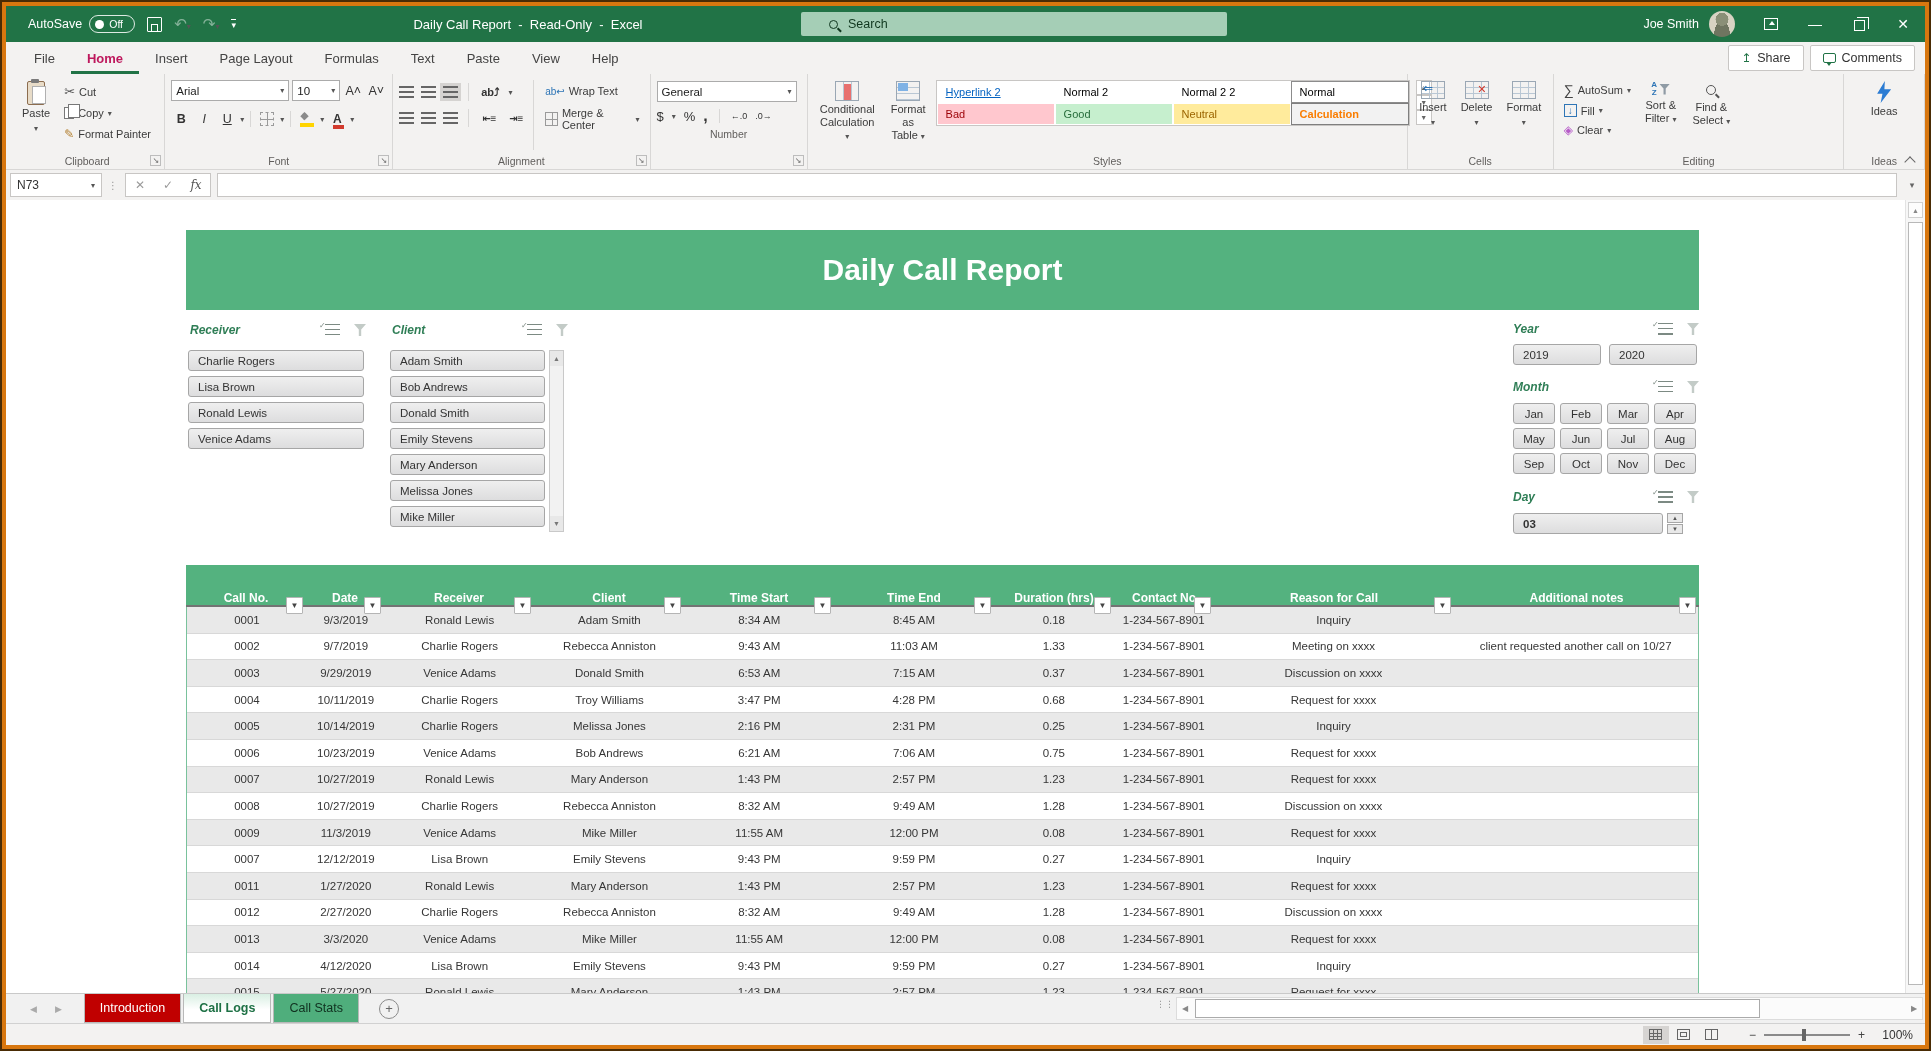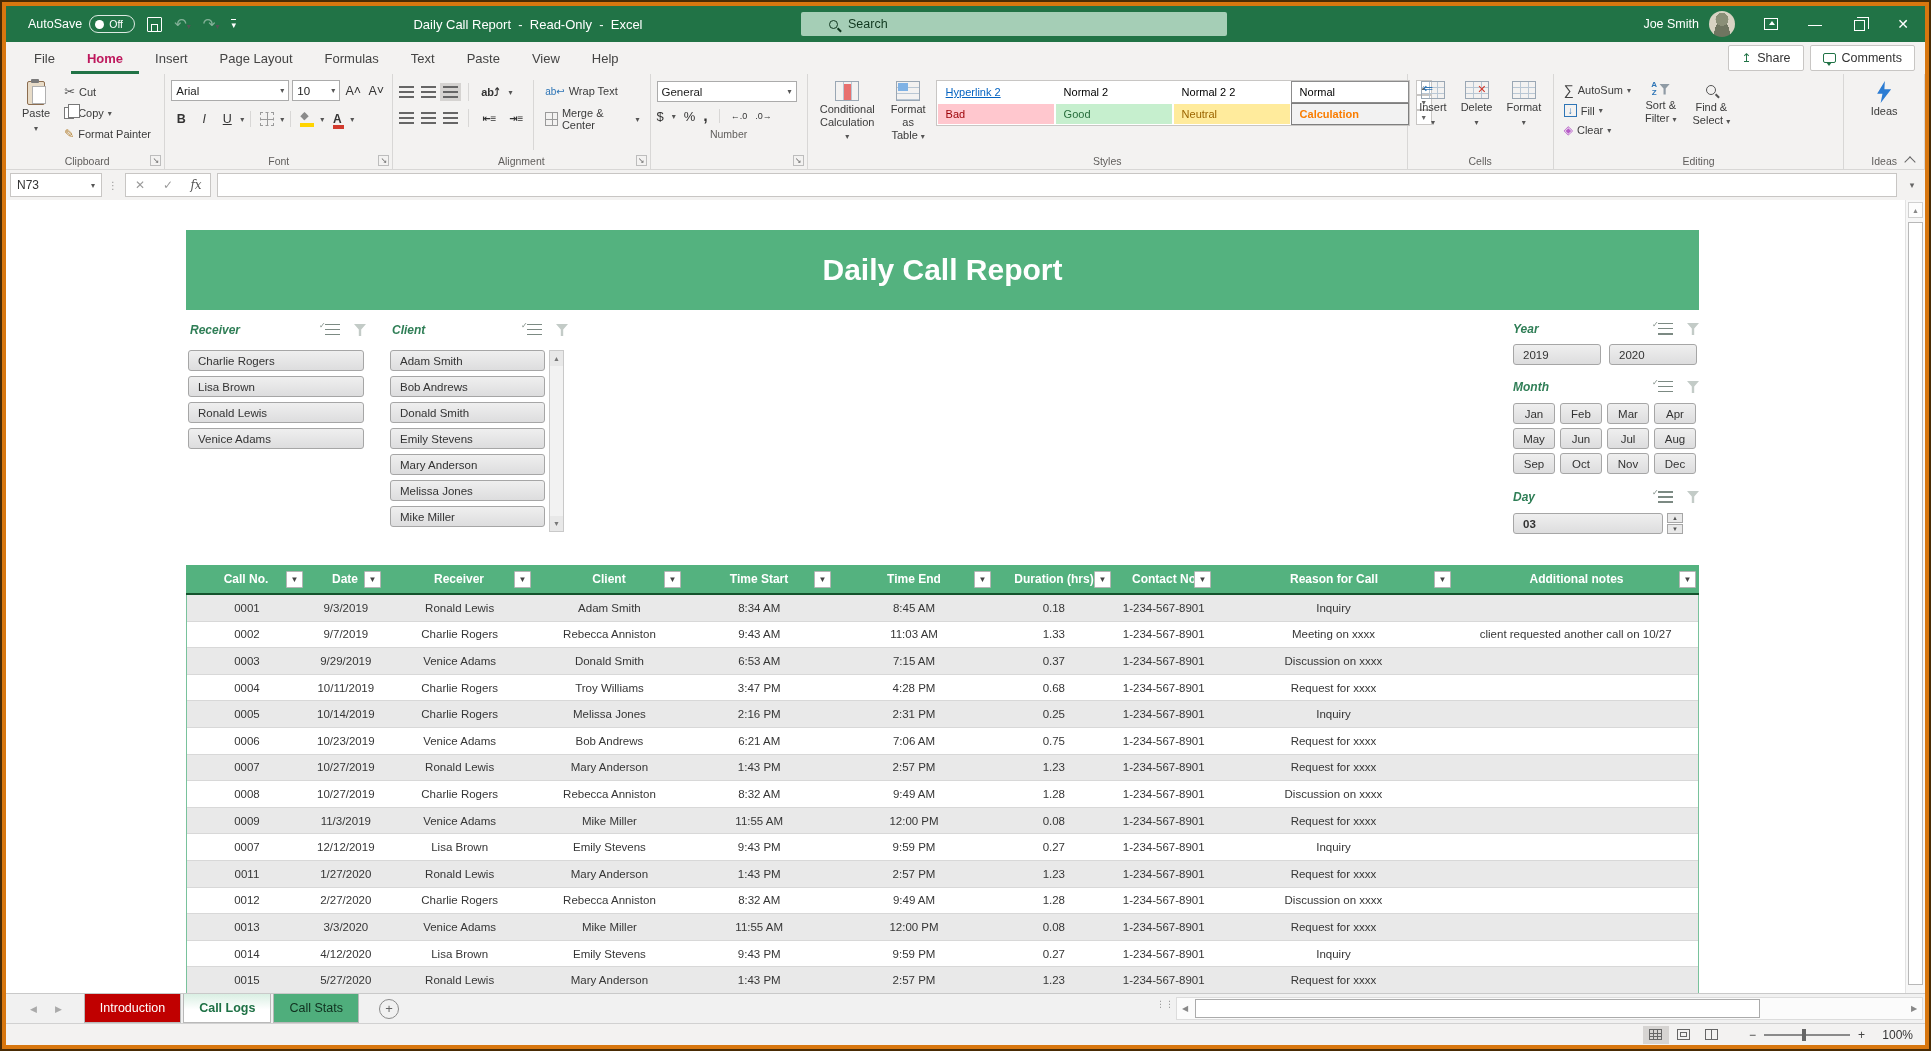--- a/index.html
+++ b/index.html
@@ -189,21 +189,21 @@
   .month-grid { position:absolute; display:grid; grid-template-columns:repeat(4,42px); gap:4px 5px; }
   .month-grid .slicer-btn { justify-content:center; padding:0; }
   .day-row { position:absolute; display:flex; gap:4px;font-weight:bold; }
   .day-btn { width:150px; }
   .spin { display:flex; flex-direction:column; gap:1px; }
   .spin span { width:16px; height:10px; border:1px solid #a6a6a6; background:#e9e9e9; font-size:6px;
     color:#555; display:flex; align-items:center; justify-content:center; }
 
   
   .calltable { position:absolute; left:180px; top:365px; width:1513px; }
-  .thead { display:flex; height:30px; background:#54b27f; border-bottom:2px solid #14532d; }
+  .thead { display:flex; height:42px; background:#54b27f; border-bottom:2px solid #737373;align-items:flex-end; }
   .th { position:relative; display:flex; align-items:center; justify-content:center; color:#fff;
     font-size:12px; font-weight:bold; }
   .fbtn { position:absolute; right:3px; top:6px; width:17px; height:17px; background:#fff;
     border:1px solid #b5b5b5; border-radius:1px; font-size:8px; color:#444; display:flex;
     align-items:center; justify-content:center; }
   .tbody { border-left:1px solid #79c29c; border-right:1px solid #79c29c; }
   .tr { display:flex; height:26.6px; background:#fff; border-bottom:1px solid #d8d8d8; }
   .tr.odd { background:#e9e9e9; }
   .td { display:flex; align-items:center; justify-content:center; font-size:11.5px; color:#363636;
     overflow:hidden; white-space:nowrap; }

